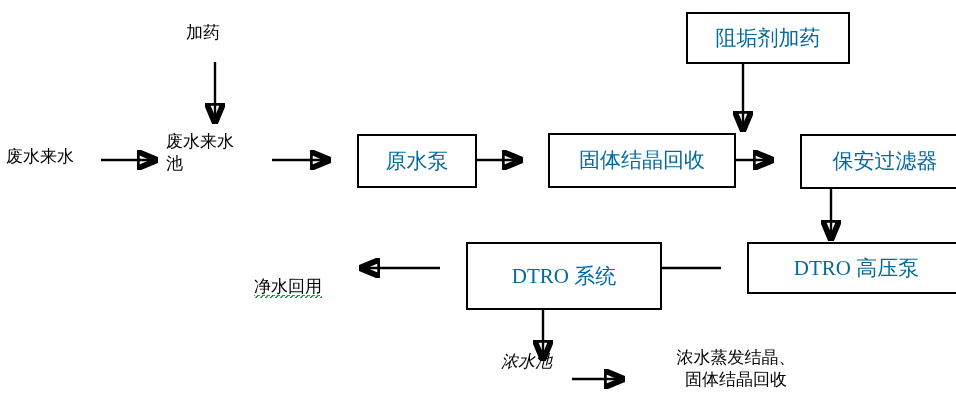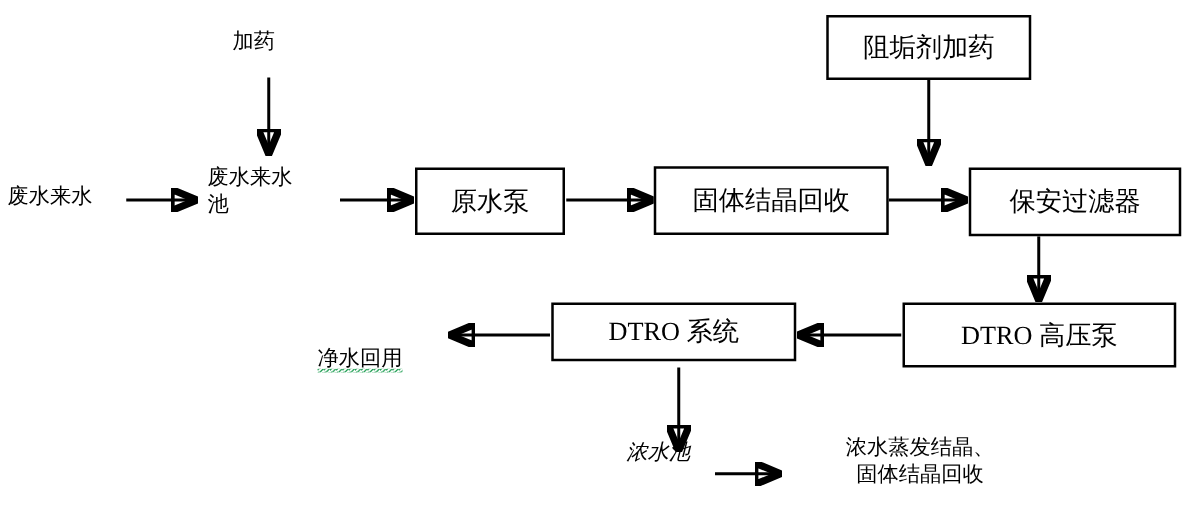--- a/index.html
+++ b/index.html
@@ -17,24 +17,25 @@
   }
   .node-box {
     position: absolute;
     box-sizing: border-box;
     border: 2px solid #000000;
     background: #ffffff;
     display: flex;
     align-items: center;
     justify-content: center;
     text-align: center;
-    color: #000000;
+    color: #0369a1;
     font-size: 21px;
     line-height: 1.25;
     white-space: nowrap;
+    margin-left: 25px;
   }
   .node-text {
     position: absolute;
     box-sizing: border-box;
     color: #000000;
     font-size: 17px;
     line-height: 1.30;
     text-align: left;
     white-space: pre-line;
   }
@@ -119,15 +120,15 @@
   <div class="node-box" style="left:332px; top:134px; width:120px; height:54px;">原水泵</div>
 
   <div class="node-box" style="left:523px; top:133px; width:188px; height:55px;">固体结晶回收</div>
 
   <div class="node-box" style="left:661px; top:12px; width:164px; height:52px;">阻垢剂加药</div>
 
   <div class="node-box" style="left:775px; top:134px; width:170px; height:55px;">保安过滤器</div>
 
   <div class="node-box" style="left:722px; top:242px; width:219px; height:52px;">DTRO 高压泵</div>
 
-  <div class="node-box" style="left:441px; top:242px; width:196px; height:47px;">DTRO 系统</div>
+  <div class="node-box" style="left:441px; top:242px; width:196px; height:68px;">DTRO 系统</div>
 
 </div>
 
 </body></html>

